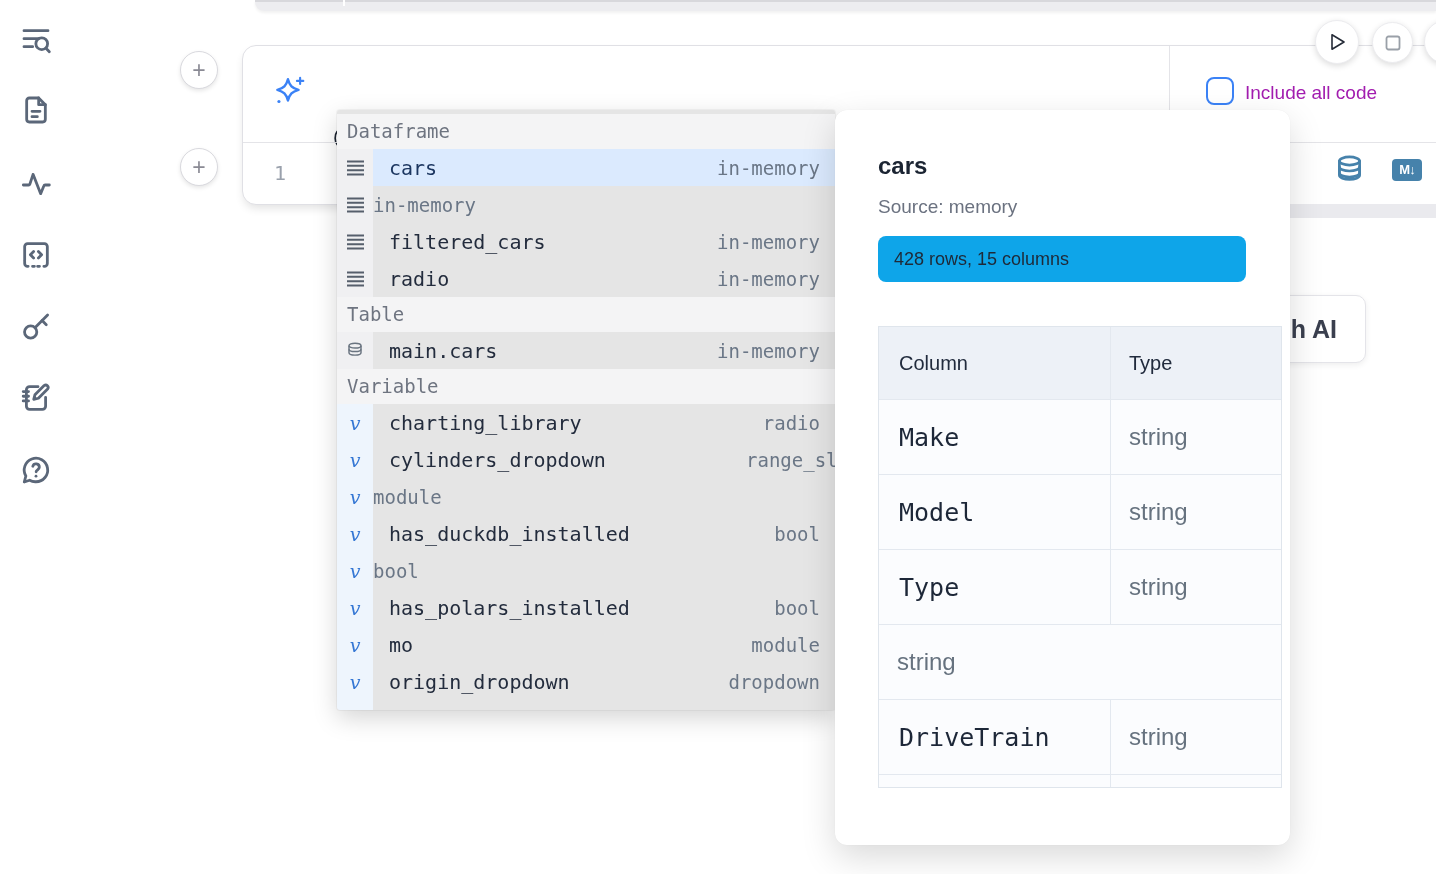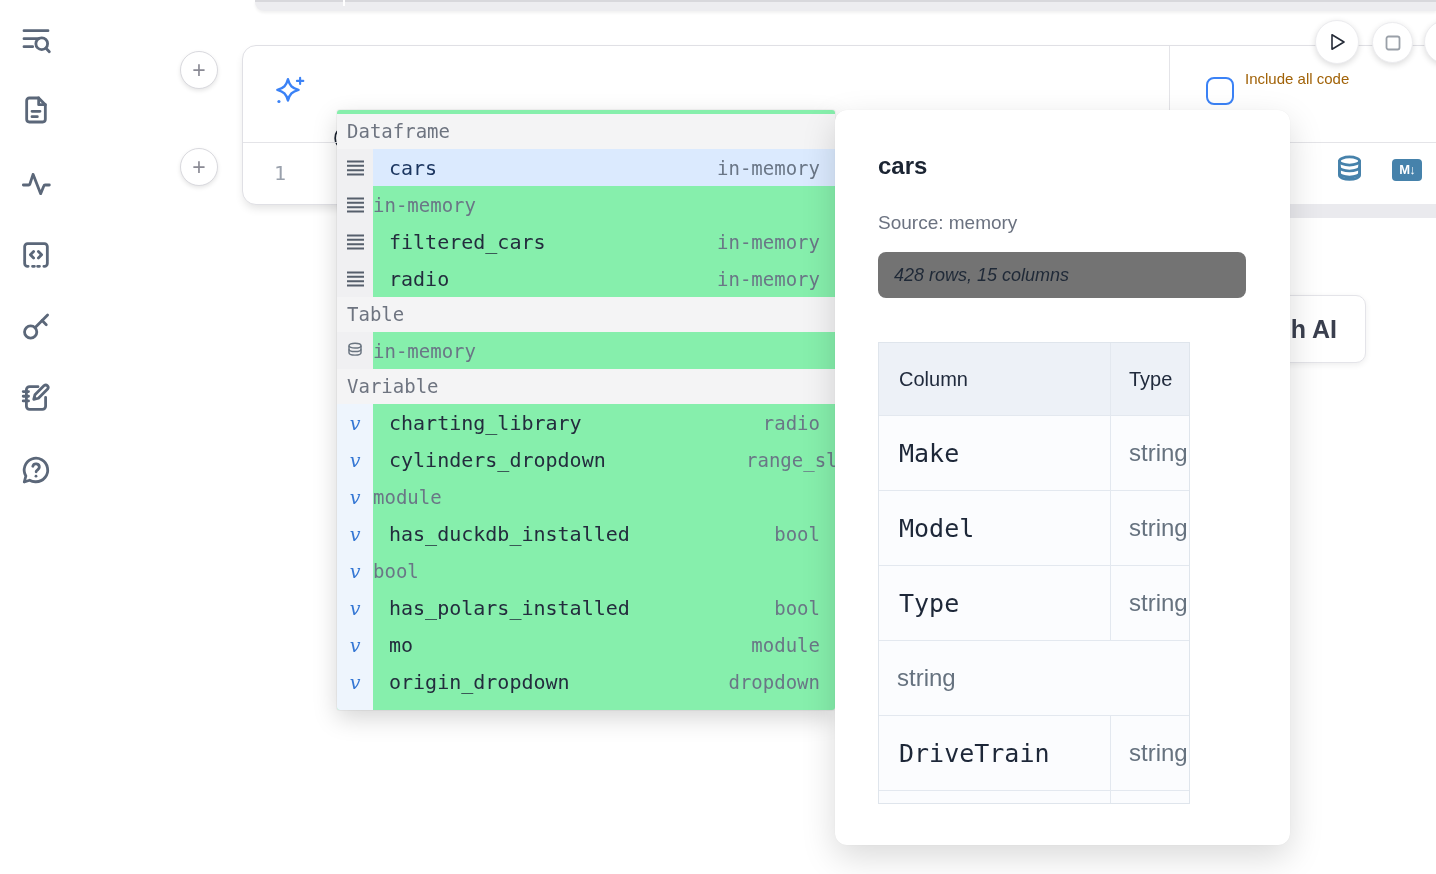--- a/index.html
+++ b/index.html
@@ -27,21 +27,21 @@
   .card{position:absolute;left:242px;top:45px;width:1200px;height:158px;background:#fff;
     border:1px solid #e0e0e5;border-radius:14px 0 0 14px;box-shadow:0 5px 10px -2px rgba(0,0,0,.12);z-index:10;}
   .ai-row{position:absolute;left:0;top:0;width:100%;height:96px;}
   .sparkle{position:absolute;left:28px;top:28px;}
   .prompt-text{position:absolute;left:91px;top:76px;font-size:23px;color:#1b2330;}
   .caret{display:inline-block;width:2px;height:28px;background:#111;vertical-align:-6px;margin-left:1px;}
   .v-div{position:absolute;left:926px;top:0;width:1px;height:96px;background:#e4e4e8;}
   .h-div{position:absolute;left:0;top:96px;width:100%;height:1px;background:#e4e4e8;}
   .checkbox{position:absolute;left:963px;top:31px;width:24px;height:24px;border:2px solid #3b82f6;
     border-radius:8px;background:#fff;cursor:pointer;}
-  .include-label{position:absolute;left:1002px;top:24px;font-size:15px;color:#a16207;cursor:pointer;}
+  .include-label{position:absolute;left:1002px;top:36px;font-size:19px;color:#a21caf;cursor:pointer;}
   .code-row{position:absolute;left:0;top:97px;width:100%;height:61px;}
   .line-no{position:absolute;left:31px;top:18px;font-size:20px;color:#9aa1ac;}
   .cell-db-btn{position:absolute;left:1093px;top:12px;background:none;border:none;padding:0;cursor:pointer;}
   .cell-db-btn svg{stroke:#4682ab;fill:none;stroke-width:2.4;stroke-linecap:round;}
   .md-badge{position:absolute;left:1149px;top:16px;width:30px;height:22px;background:#4682ab;border:none;
     border-radius:4px;color:#fff;font-weight:bold;font-size:13px;line-height:22px;text-align:center;
     letter-spacing:-1px;cursor:pointer;padding:0;}
 
   
   .console-strip{position:absolute;left:880px;top:204px;width:556px;height:14px;background:#eaeaee;z-index:12;}
@@ -51,45 +51,45 @@
     box-shadow:0 2px 6px rgba(0,0,0,.14);z-index:60;cursor:pointer;padding:0;}
   .run-btn svg{display:block;margin:auto;}
 
   
   .ai-edit-btn{position:absolute;left:1160px;top:295px;width:206px;height:68px;background:#fff;
     border:1px solid #e4e4e9;border-radius:10px;box-shadow:0 2px 6px rgba(0,0,0,.07);z-index:14;
     font-size:25px;font-weight:bold;color:#3a3f4e;text-align:right;padding-right:28px;cursor:pointer;
     font-family:"Liberation Sans",sans-serif;}
 
   
-  .dropdown{position:absolute;left:337px;top:110px;width:498px;height:600px;background:#86efac;
+  .dropdown{position:absolute;left:337px;top:110px;width:498px;height:600px;background:#e5e5e5;
     border-radius:3px;box-shadow:0 8px 24px rgba(0,0,0,.17),0 0 0 1px rgba(0,0,0,.04);
     overflow:hidden;z-index:30;padding-top:4px;box-sizing:border-box;}
   .ac-header{height:35px;line-height:35px;background:#f4f4f5;color:#6e7480;font-size:19px;
     padding-left:10px;box-sizing:border-box;}
   .ac-row{display:flex;align-items:center;height:37px;cursor:pointer;}
   .ac-gutter{flex:0 0 36px;height:100%;background:#f0f0f2;display:flex;align-items:center;justify-content:center;}
   .ac-gutter.var{background:#eef5fd;}
   .ac-main{flex:1;display:flex;align-items:center;height:100%;}
   .ac-row.sel .ac-main{background:#dbeafe;}
   .ac-name{font-size:20px;color:#232c3d;margin-left:16px;flex:1;white-space:nowrap;}
   .ac-row.sel .ac-name{color:#1c3660;}
   .ac-type{font-size:19px;color:#6a7686;margin-right:15px;white-space:nowrap;}
   .ac-row .over{margin-right:-14px;}
   .var-v{font-family:"DejaVu Serif",serif;font-style:italic;font-size:19px;color:#3577d4;}
 
   
   .preview{position:absolute;left:835px;top:110px;width:455px;height:735px;background:#fff;
     border-radius:12px;box-shadow:0 12px 34px rgba(0,0,0,.15),0 0 1px rgba(0,0,0,.08);
     z-index:40;box-sizing:border-box;padding:34px 44px 0 43px;}
   .pv-title{font-size:24px;font-weight:bold;color:#1b2432;margin-top:8px;}
-  .pv-source{font-size:19px;color:#6b7280;margin-top:32px;}
-  .pv-badge{margin-top:18px;height:46px;line-height:46px;background:#737373;border-radius:8px;
-    font-size:18px;color:#1f2937;padding-left:16px;font-style:italic;}
-  .pv-tablewrap{margin-top:44px;width:312px;height:462px;overflow:hidden;border:1px solid #dfe5ec;
+  .pv-source{font-size:19px;color:#6b7280;margin-top:16px;}
+  .pv-badge{margin-top:18px;height:46px;line-height:46px;background:#0ea5e9;border-radius:8px;
+    font-size:18px;color:#1f2937;padding-left:16px;}
+  .pv-tablewrap{margin-top:44px;width:404px;height:462px;overflow:hidden;border:1px solid #dfe5ec;
     box-sizing:border-box;background:#fdba74;}
   .pv-hrow{display:flex;height:72px;background:#edf1f7;}
   .pv-row{display:flex;height:74px;border-top:1px solid #e3e8ef;background:#fbfcfe;}
   .pv-row.partial{height:22px;}
   .pv-c1{flex:0 0 232px;border-right:1px solid #e3e8ef;display:flex;align-items:center;
     padding-left:20px;box-sizing:border-box;}
   .pv-c2{flex:1;display:flex;align-items:center;padding-left:18px;}
   .pv-h{font-size:20px;color:#212b3d;font-weight:500;}
   .pv-name{font-size:25px;color:#1d2738;}
   .pv-type{font-size:24px;color:#66727f;}
@@ -246,20 +246,21 @@
       <div class="ac-header">Table</div>
       <div class="ac-row">
         <span class="ac-gutter">
           <svg width="16" height="18" viewBox="0 0 24 26" fill="none" stroke="#6a7480" stroke-width="2.2">
             <ellipse cx="12" cy="5" rx="9" ry="3.6"></ellipse>
             <path d="M3 5v5.3c0 2 4 3.6 9 3.6s9-1.6 9-3.6V5"></path>
             <path d="M3 10.3v5.3c0 2 4 3.6 9 3.6s9-1.6 9-3.6v-5.3"></path>
           </svg>
         </span>
         <span class="ac-main">
+          <span class="ac-name">main.cars</span>
           <span class="ac-type">in-memory</span>
         </span>
       </div>
       <div class="ac-header">Variable</div>
       <div class="ac-row">
         <span class="ac-gutter var">
           <span class="var-v">v</span>
         </span>
         <span class="ac-main">
           <span class="ac-name">charting_library</span>

